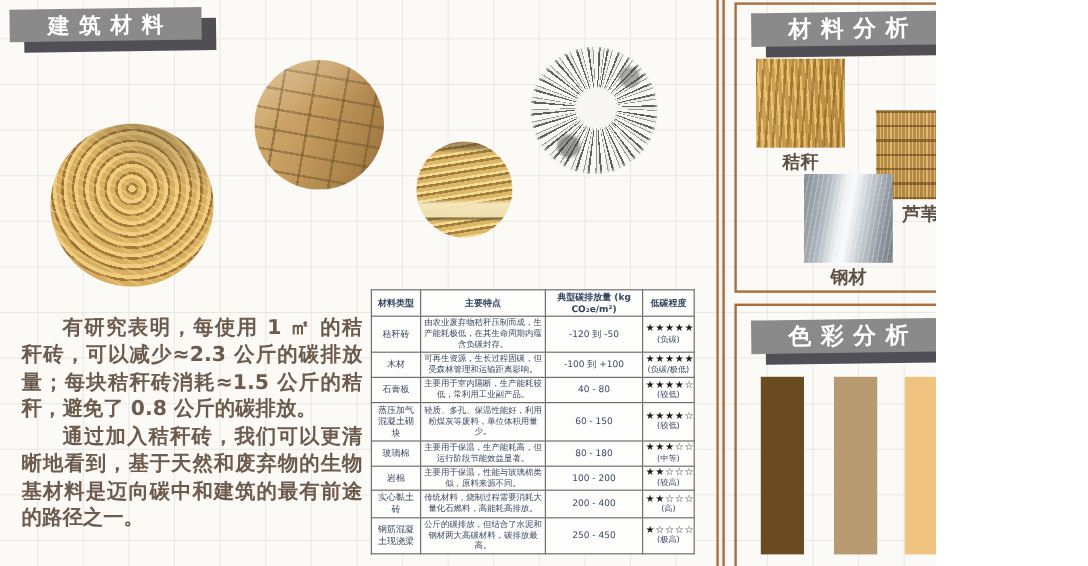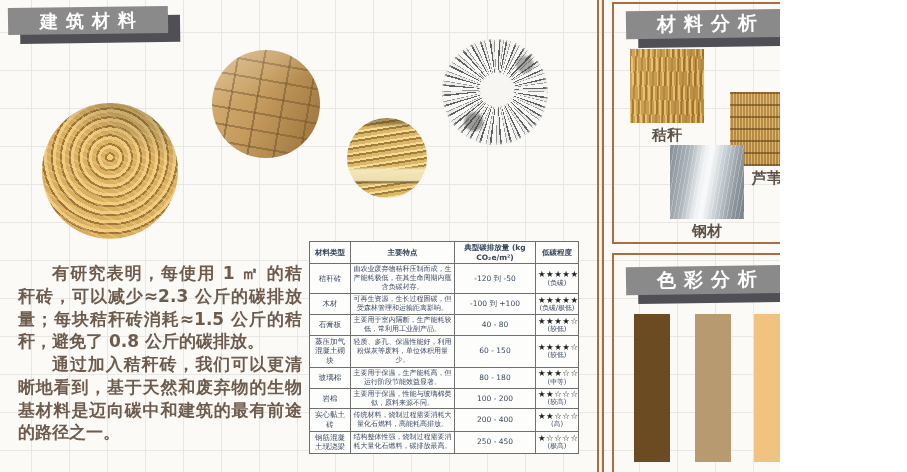--- a/index.html
+++ b/index.html
@@ -247,21 +247,21 @@
         <td class="name">实心黏土砖</td>
         <td class="desc">传统材料，烧制过程需要消耗大量化石燃料，高能耗高排放。</td>
         <td class="val">200 - 400</td>
         <td class="rate">
           <div class="stars">★★☆☆☆</div>
           <div class="level">(高)</div>
         </td>
       </tr>
       <tr>
         <td class="name">钢筋混凝土现浇梁</td>
-        <td class="desc">结构整体性强，烧制过程需要消耗大量化石燃料，碳排放最高。</td>
+        <td class="desc">公斤的碳排放，但结合了水泥和钢材两大高碳材料，碳排放最高。</td>
         <td class="val">250 - 450</td>
         <td class="rate">
           <div class="stars">★☆☆☆☆</div>
           <div class="level">(极高)</div>
         </td>
       </tr>
     </tbody>
   </table>
 
   <div class="vsep"></div>

